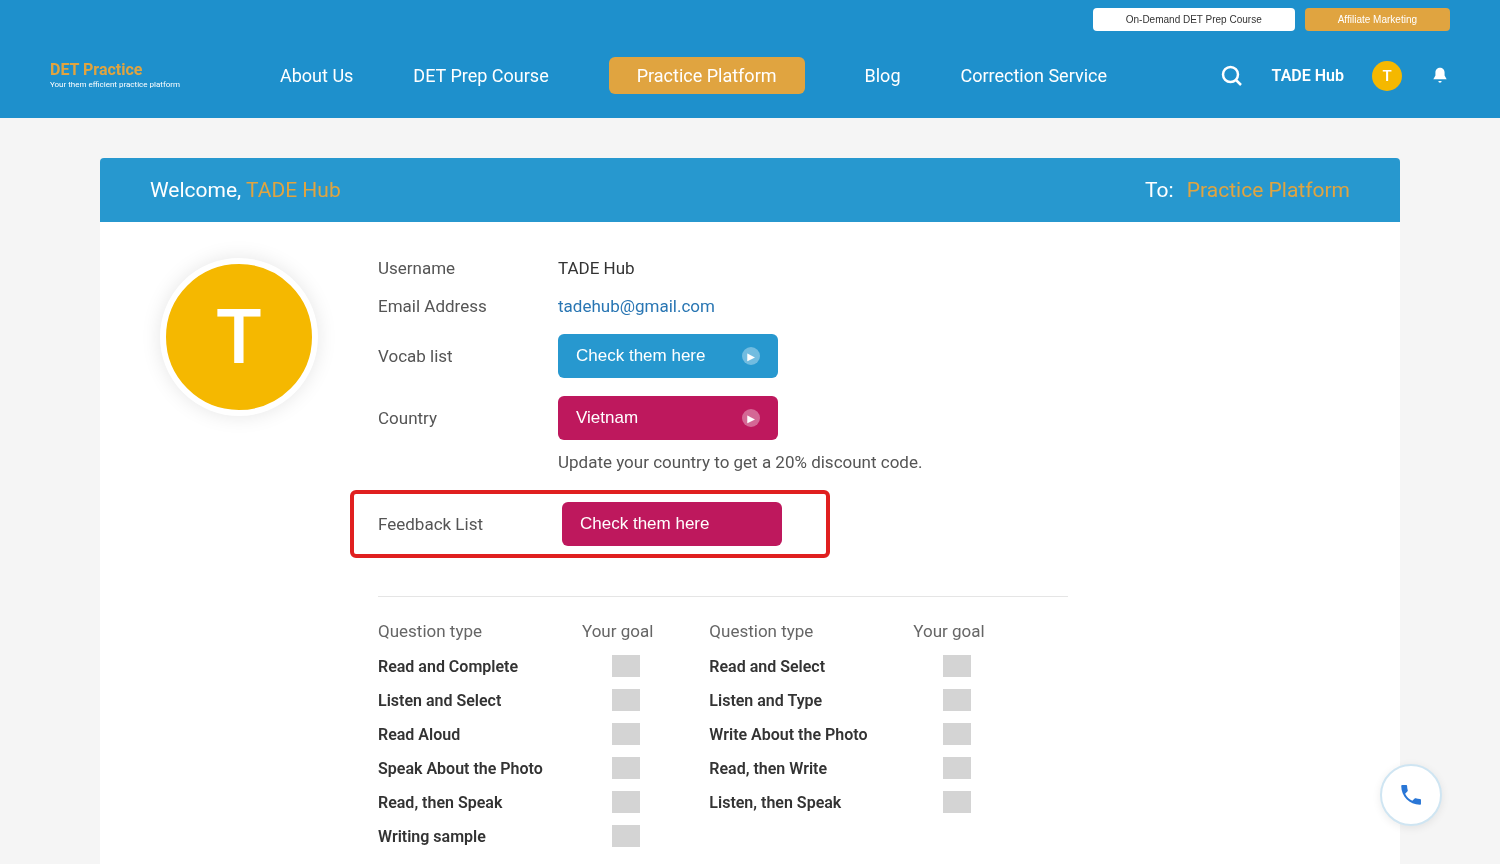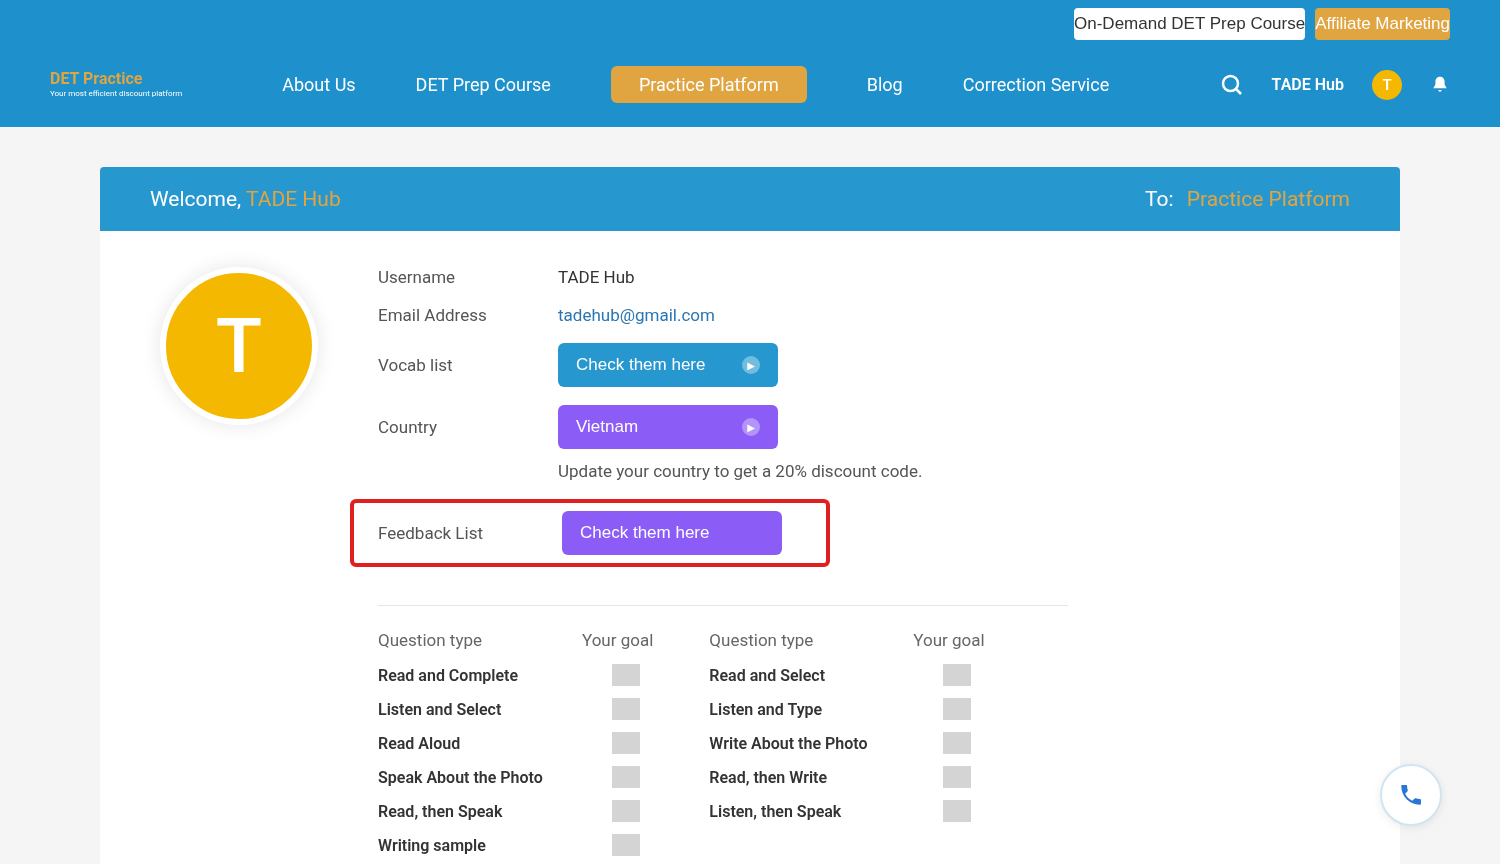--- a/index.html
+++ b/index.html
@@ -1,19 +1,19 @@
 <!DOCTYPE html>
 <html><head>
   <meta charset="utf-8">
   <style>
     * { margin: 0; padding: 0; box-sizing: border-box; }
     body { font-family: -apple-system, BlinkMacSystemFont, "Segoe UI", Roboto, sans-serif; background: #f5f5f5; width: 1500px; }
     
     .top-bar { background: #1e90cc; display: flex; justify-content: flex-end; padding: 8px 50px; gap: 10px; }
-    .top-btn { padding: 6px 0; border-radius: 4px; font-size: 17px; font-weight: 500; cursor: pointer; border: none; }
+    .top-btn { padding: 6px 33px; border-radius: 4px; font-size: 10px; font-weight: 500; cursor: pointer; border: none; }
     .top-btn-white { background: #fff; color: #333; }
     .top-btn-gold { background: #e0a440; color: #fff; }
     
     .nav-bar { background: #1e90cc; display: flex; align-items: center; padding: 18px 50px 24px; }
     .logo { color: #e0a440; font-weight: bold; font-size: 16px; line-height: 1; }
     .logo-sub { color: #fff; font-size: 8px; font-weight: normal; margin-top: 2px; }
     .nav-links { display: flex; align-items: center; margin-left: 100px; gap: 60px; flex: 1; }
     .nav-link { color: #fff; font-size: 18px; text-decoration: none; cursor: pointer; }
     .nav-link-active { background: #e0a440; padding: 8px 28px; border-radius: 6px; }
     .nav-right { display: flex; align-items: center; gap: 28px; }
@@ -33,21 +33,21 @@
     .avatar-big { width: 158px; height: 158px; border-radius: 50%; background: #f5b800; display: flex; align-items: center; justify-content: center; color: #fff; font-size: 76px; font-weight: 500; box-shadow: 0 0 20px rgba(0,0,0,0.1); border: 6px solid #fff; margin-left: 10px; }
     .info-rows { flex: 1; }
     .info-row { display: flex; align-items: center; margin-bottom: 18px; }
     .info-label { width: 180px; color: #555; font-size: 17px; }
     .info-value { color: #333; font-size: 17px; }
     .info-email { color: #2976b3; }
     .info-country-note { color: #555; font-size: 17px; margin-left: 180px; margin-bottom: 18px; margin-top: -6px; }
     
     .pill-btn { width: 220px; padding: 12px 18px; border-radius: 6px; color: #fff; font-size: 17px; text-align: left; border: none; cursor: pointer; display: flex; justify-content: space-between; align-items: center; }
     .pill-blue { background: #2798cf; }
-    .pill-gold { background: #8b5cf6; }
+    .pill-gold { background: #be185d; }
     .pill-arrow { width: 18px; height: 18px; border-radius: 50%; background: rgba(255,255,255,0.35); display: flex; align-items: center; justify-content: center; font-size: 10px; }
     
     .highlight-box { border: 4px solid #e02020; border-radius: 6px; padding: 8px 20px 8px 24px; display: flex; align-items: center; margin-left: -28px; width: 480px; }
     .highlight-box .info-label { width: 184px; }
     
     .divider { border: none; border-top: 1px solid #e5e5e5; margin: 38px 0 24px; width: 690px; }
     
     .goals-grid { display: flex; gap: 56px; }
     .goals-col { }
     .goals-head { display: flex; margin-bottom: 14px; }
@@ -63,21 +63,21 @@
 <body>
 
 <div class="top-bar">
   <button class="top-btn top-btn-white">On-Demand DET Prep Course</button>
   <button class="top-btn top-btn-gold">Affiliate Marketing</button>
 </div>
 
 <div class="nav-bar">
   <div>
     <div class="logo">DET Practice</div>
-    <div class="logo-sub">Your most efficient discount platform</div>
+    <div class="logo-sub">Your them efficient practice platform</div>
   </div>
   <div class="nav-links">
     <a class="nav-link">About Us</a>
     <a class="nav-link">DET Prep Course</a>
     <a class="nav-link nav-link-active">Practice Platform</a>
     <a class="nav-link">Blog</a>
     <a class="nav-link">Correction Service</a>
   </div>
   <div class="nav-right">
     <svg class="search-icon" viewBox="0 0 24 24" fill="none" stroke="#fff" stroke-width="2.5">

